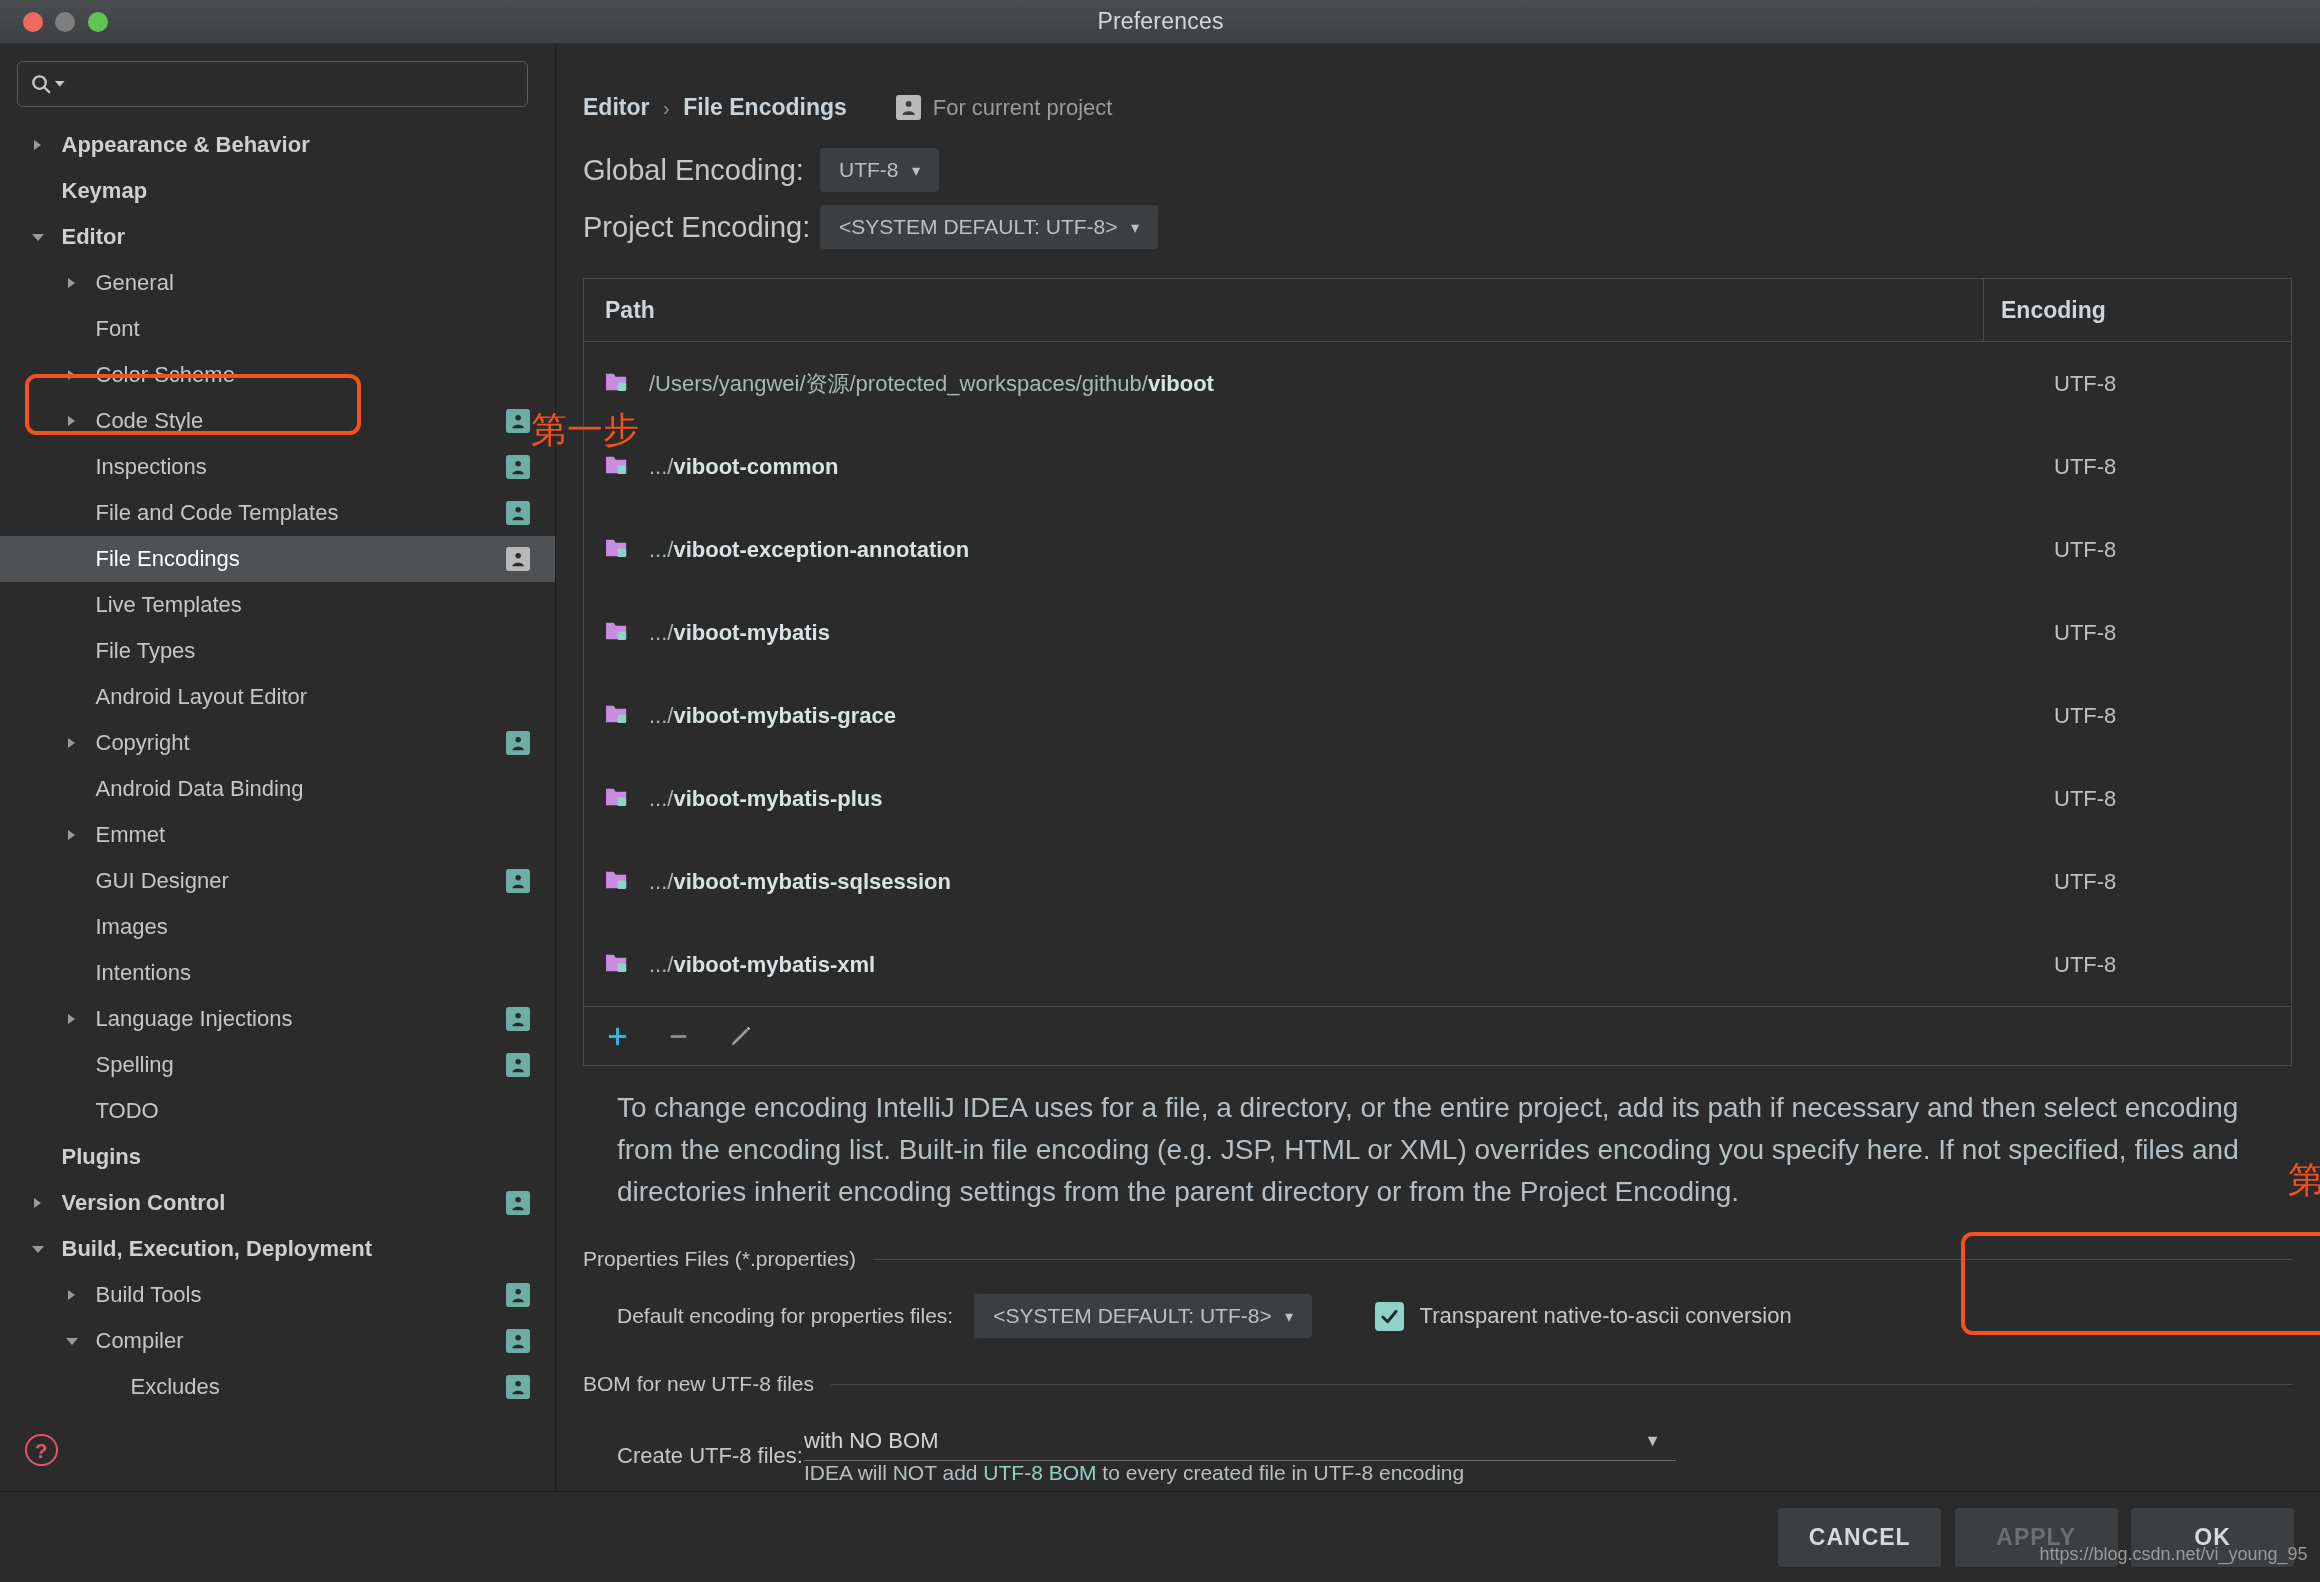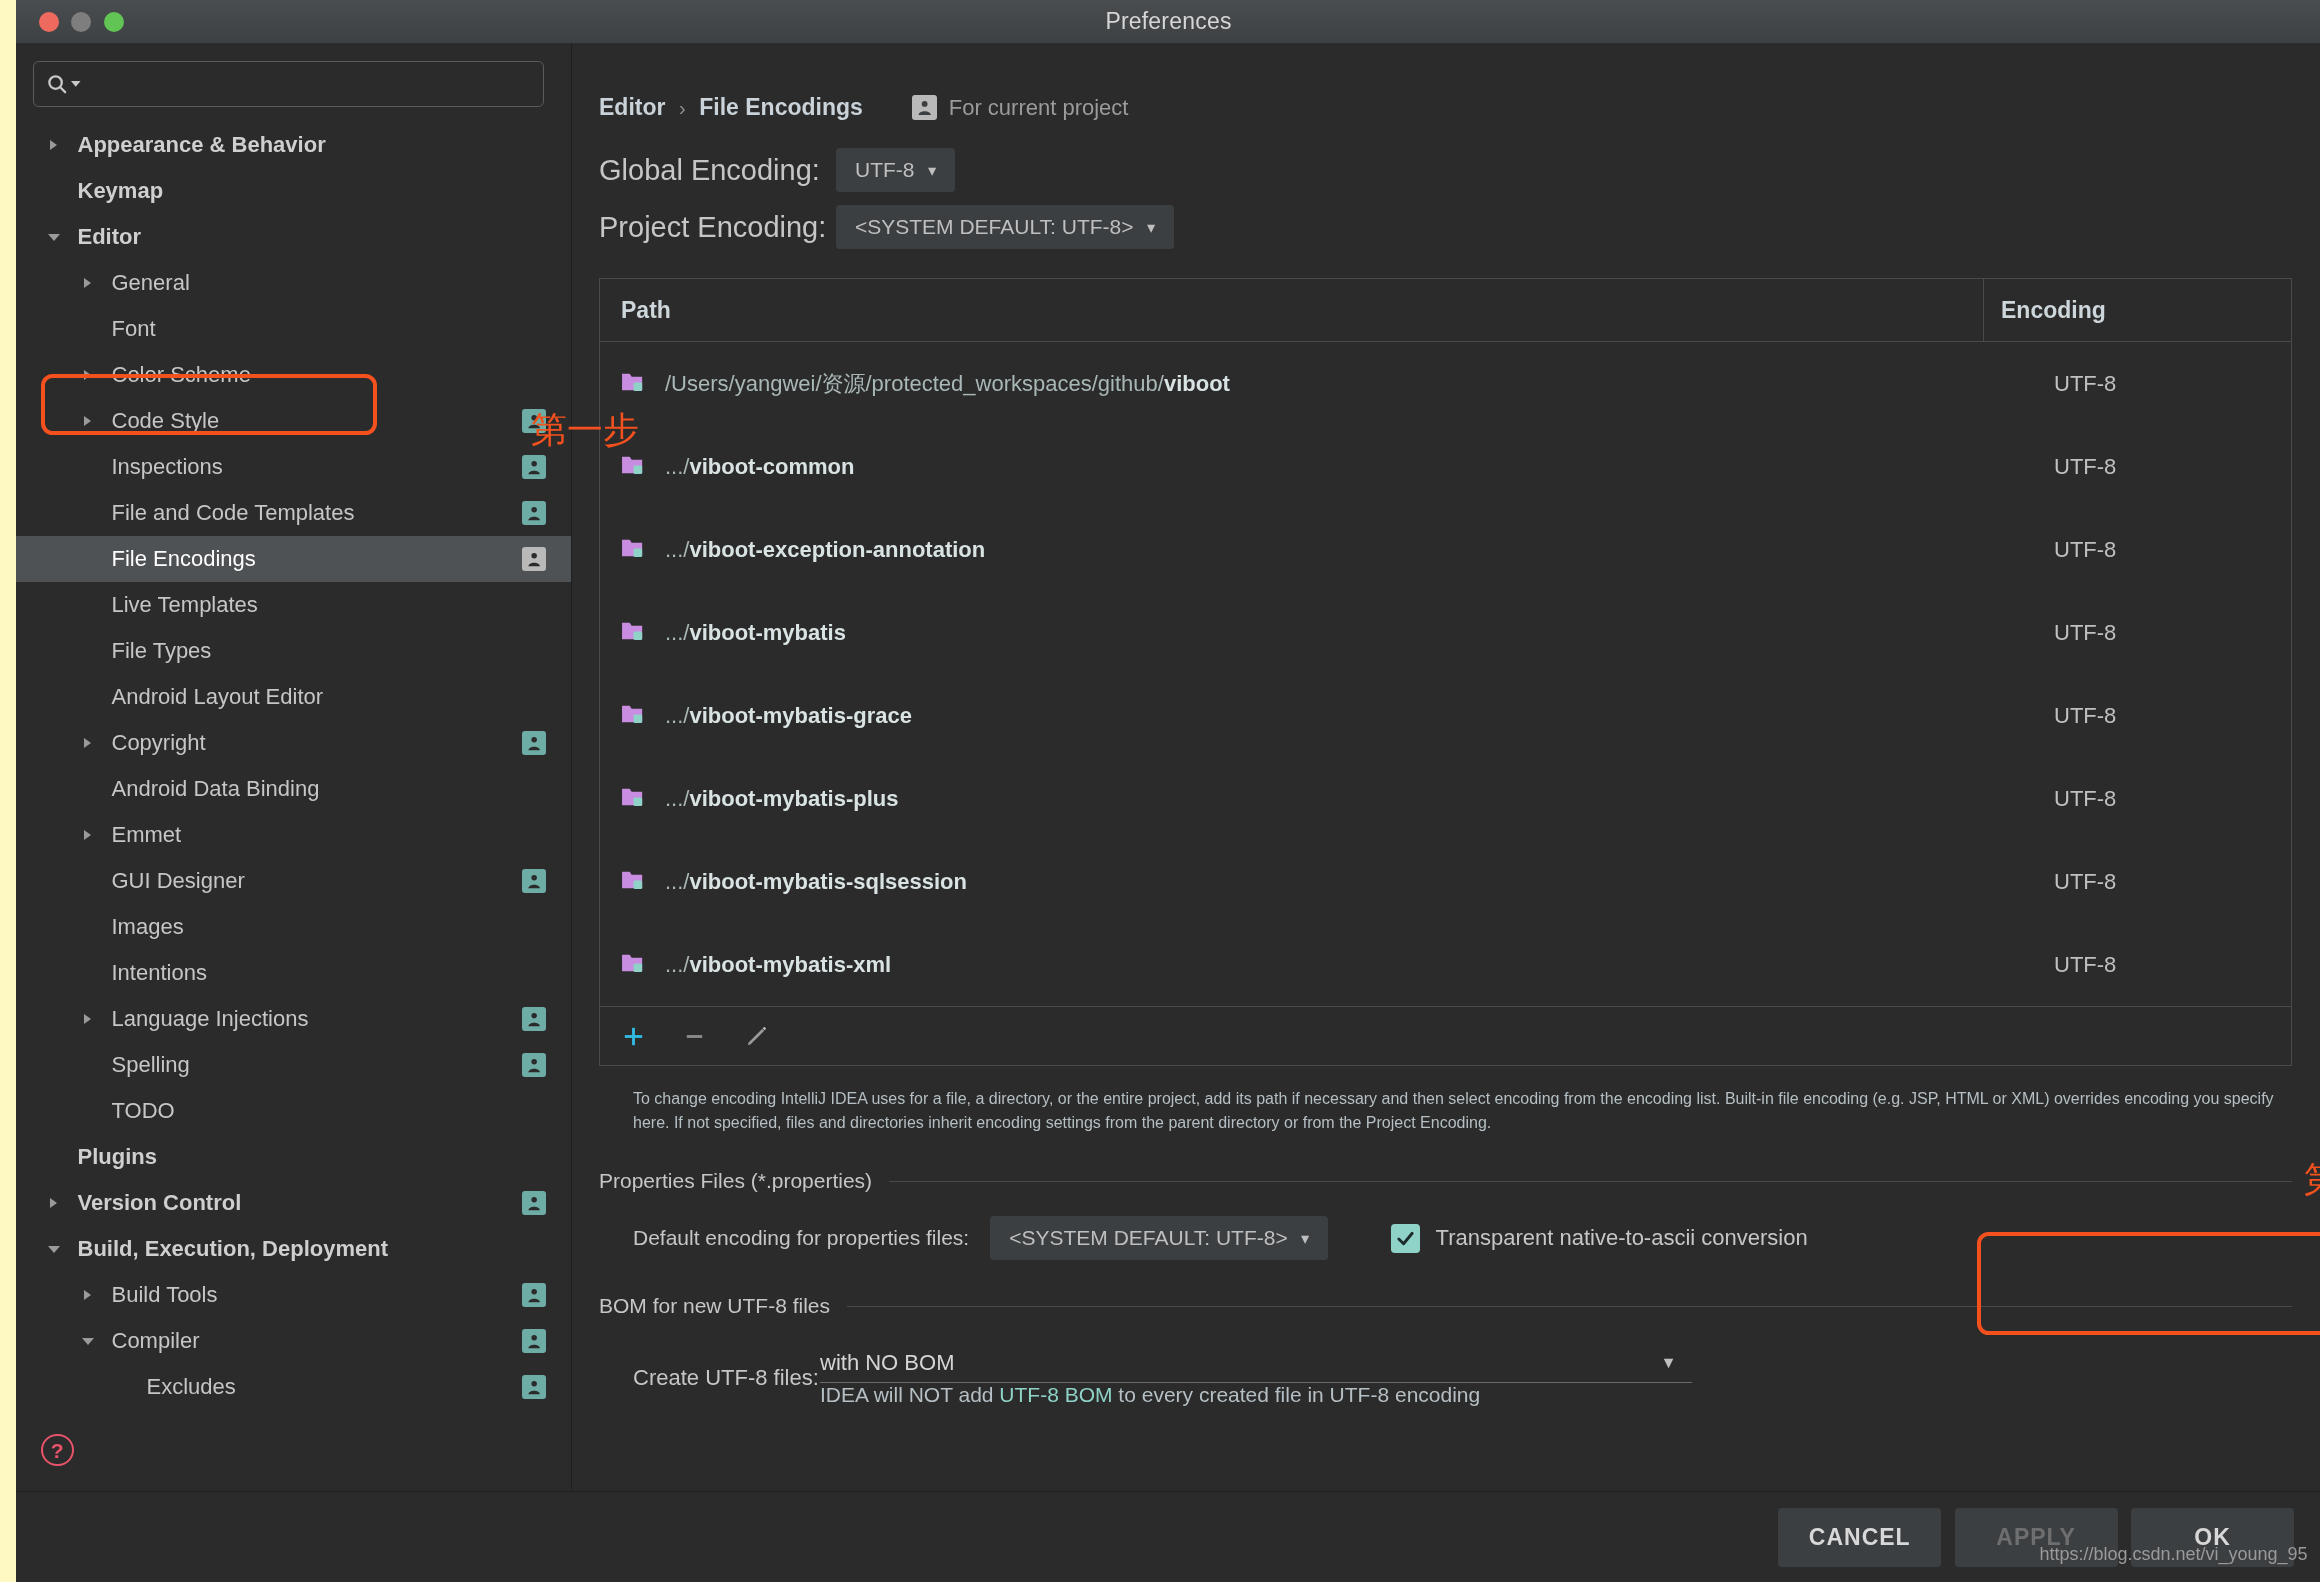--- a/index.html
+++ b/index.html
@@ -7,22 +7,22 @@
     width: 2321px; height: 1583px;
     background: #2b2b2b;
     font-family: "Liberation Sans", sans-serif;
     overflow: hidden;
   }
 
   
   #window {
     position: relative;
     width: 2321px; height: 1583px;
-    background: #fef9c3;
-    display: flex; flex-direction: column; padding-left: 16px;
+    background: #000000;
+    display: flex; flex-direction: column;
   }
   #titlebar {
     height: 44px;
     background: linear-gradient(#4a4d4f, #3e4143);
     border-bottom: 1px solid #2a2c2d;
     display: flex; align-items: center;
     position: relative; flex: 0 0 44px;
   }
   #traffic { display: flex; gap: 12.4px; padding-left: 23px; }
   .light { width: 20px; height: 20px; border-radius: 50%; }
@@ -140,21 +140,21 @@
   .path-text b { color: #d9e3e3; font-weight: bold; }
   .td-enc { width: 308px; flex: 0 0 308px; font-size: 22px; color: #c0c0c0; padding-left: 71px; }
 
   #table-toolbar {
     height: 59px; border-top: 1px solid #4a4a4a;
     display: flex; align-items: center; gap: 29px; padding-left: 17px;
   }
   .tb-btn { width: 32.5px; height: 32.5px; display: flex; align-items: center; justify-content: center; }
 
   #desc {
-    font-size: 16px; color: #b5bfc4; line-height: 1.5; margin-top: 21px;
+    font-size: 28px; color: #b5bfc4; line-height: 1.5; margin-top: 21px;
     padding-left: 34px; padding-right: 9.6px;
   }
 
   
   .section-hdr { display: flex; align-items: center; gap: 17px; margin-top: 34px; }
   .section-hdr .sh-text { font-size: 21px; color: #c6c6c6; white-space: nowrap; }
   .section-hdr .sh-line { flex: 1 1 auto; height: 1px; background: #4a4a4a; }
 
   #props-row { display: flex; align-items: center; margin-top: 23px; padding-left: 34px; gap: 21px; }
   #props-label { font-size: 21px; color: #c6c6c6; }

